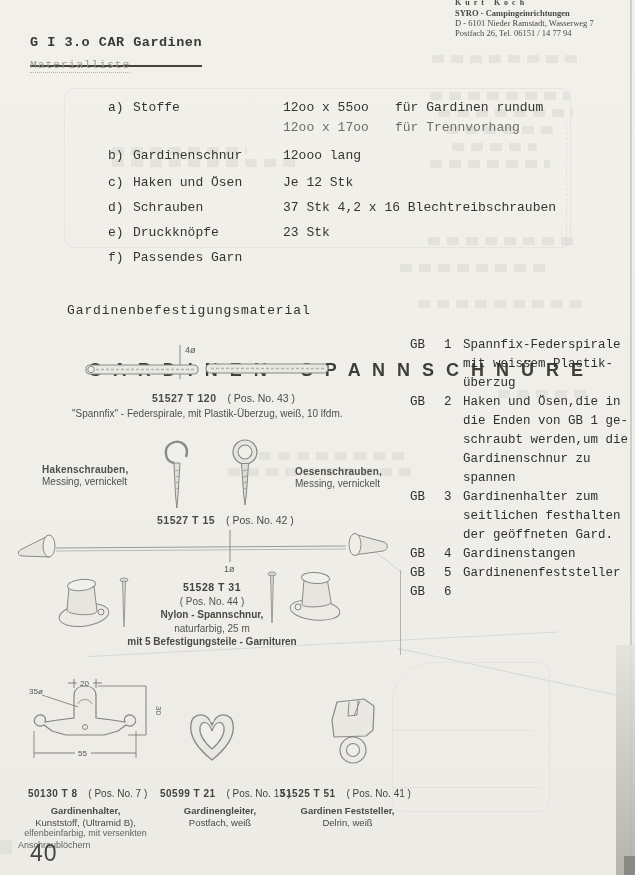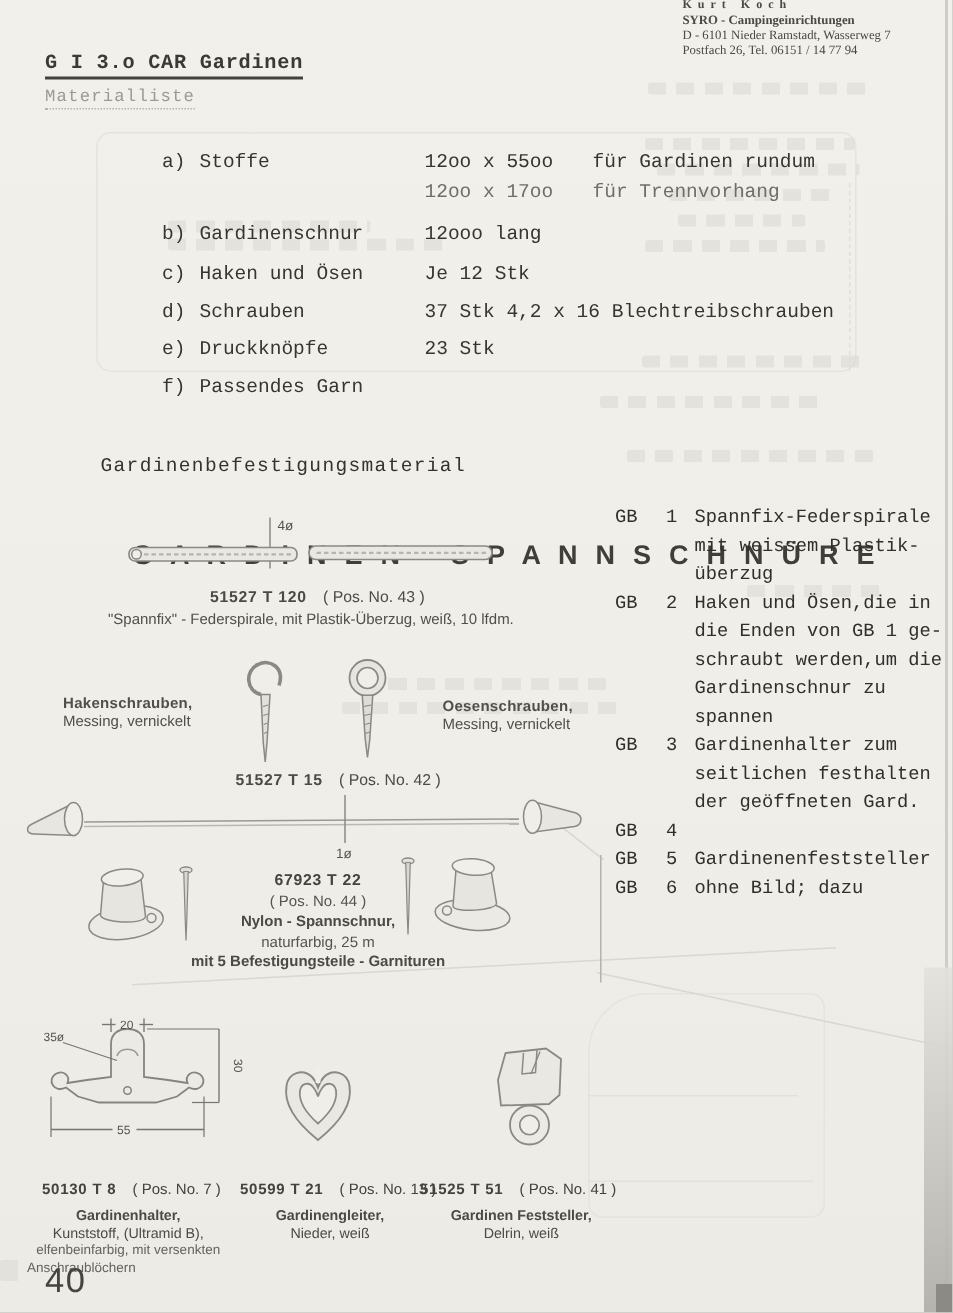--- a/index.html
+++ b/index.html
@@ -24,21 +24,21 @@
   .corner-dark{position:absolute;left:624px;top:856px;width:11px;height:19px;background:#8b8a85;}
   .fold{position:absolute;left:400px;top:570px;width:1px;height:85px;background:#b3b2ad;}
 
   
   .letterhead{left:455px;top:-2px;font-size:8.5px;line-height:10px;color:#4a4944;width:180px;}
   .lh-name{letter-spacing:4px;font-weight:bold;font-size:8px;}
   .lh-co{font-weight:bold;}
 
   
   .title{left:30px;top:35px;font-size:13.5px;font-weight:bold;color:#3a3934;
-         letter-spacing:.5px;border-bottom:2px solid #43423d;padding-bottom:1px;}
+         letter-spacing:.5px;border-bottom:2px solid #43423d;padding-bottom:15px;}
   .subtitle{left:30px;top:58px;font-size:11.5px;color:#9b9a93;letter-spacing:.8px;
             border-bottom:1px dotted #b5b4ae;padding-bottom:1px;}
 
   
   .mat-row{position:absolute;left:0;right:0;font-size:13px;color:#36352f;}
   .mat-row span{position:absolute;white-space:nowrap;}
   .m-key{left:108px;} .m-name{left:133px;text-align:center;} .m-val{left:283px;} .m-note{left:395px;}
   .faded{color:#6f6e68;}
 
   .sec-head{left:67px;top:303px;font-size:13px;letter-spacing:.9px;color:#34332d;}
@@ -151,21 +151,21 @@
 
   <svg style="left:80px;top:342px;" width="255" height="42">
     <line x1="100" y1="3" x2="100" y2="37" stroke="#8a8984" stroke-width="1"></line>
     <text x="105" y="11" font-size="9">4ø</text>
     <rect x="6" y="23" width="112" height="9" rx="4" fill="#e9e8e3" stroke="#8a8984" stroke-width="1.1"></rect>
     <line x1="11" y1="27.5" x2="114" y2="27.5" stroke="#b5b4af" stroke-width="1.5" stroke-dasharray="3,2"></line>
     <circle cx="11" cy="27.5" r="3.2" fill="#efeee9" stroke="#8a8984" stroke-width="1"></circle>
     <rect x="126" y="22" width="122" height="9" rx="4.5" fill="#e9e8e3" stroke="#8a8984" stroke-width="1.1"></rect>
     <line x1="131" y1="26.5" x2="244" y2="26.5" stroke="#b5b4af" stroke-width="1.5" stroke-dasharray="3,2"></line>
   </svg>
-  <div class="pcap" style="left:140px;top:392px;">
+  <div class="pcap" style="left:152px;top:392px;">
     <span class="pnum">51527 T 120</span>
     <span class="ppos">( Pos. No. 43 )</span>
   </div>
   <div class="plabel" style="left:72px;top:408px;">"Spannfix" - Federspirale, mit Plastik-Überzug, weiß, 10 lfdm.</div>
 
   <svg style="left:150px;top:437px;" width="125" height="78">
     <path d="M 36 20 C 40 8 30 2 22 6 C 13 10 14 24 24 26" fill="none" stroke="#8a8984" stroke-width="2.4"></path>
     <polygon points="24,26 30,26 28,58 26.8,71 25.5,58" fill="#e2e1dc" stroke="#8a8984" stroke-width="1"></polygon>
     <line x1="25.3" y1="34" x2="28.8" y2="33" stroke="#8a8984" stroke-width=".7"></line>
     <line x1="25.5" y1="40" x2="28.6" y2="39" stroke="#8a8984" stroke-width=".7"></line>
@@ -215,21 +215,21 @@
   <svg style="left:260px;top:566px;" width="88" height="60">
     <ellipse cx="12" cy="8" rx="4" ry="2" fill="#e2e1dc" stroke="#8a8984" stroke-width=".9"></ellipse>
     <polygon points="10.5,9 13.5,9 12.5,44 12,57 11.5,44" fill="#d8d7d2" stroke="#8a8984" stroke-width=".8"></polygon>
     <ellipse cx="55" cy="44" rx="25" ry="10" fill="#eceae5" stroke="#8a8984" stroke-width="1" transform="rotate(6 55 44)"></ellipse>
     <circle cx="38" cy="41" r="3" fill="none" stroke="#8a8984" stroke-width="1"></circle>
     <path d="M 44 14 L 42 38 C 42 43 72 41 71 36 L 67 12 Z" fill="#e6e5e0" stroke="#8a8984" stroke-width="1"></path>
     <ellipse cx="55.5" cy="12" rx="14" ry="5.5" fill="#f0efe9" stroke="#8a8984" stroke-width="1" transform="rotate(4 55.5 12)"></ellipse>
   </svg>
 
   <div class="abs" style="left:112px;top:581px;width:200px;text-align:center;line-height:13.5px;">
-    <div class="pnum sans" style="font-size:10.5px;color:#44433e;">67923 T 22</div>
+    <div class="pnum sans" style="font-size:10.5px;color:#44433e;">51528 T 31</div>
     <div class="sans" style="font-size:10px;color:#55544f;">( Pos. No. 44 )</div>
     <div class="sans" style="font-size:10px;font-weight:bold;color:#4b4a45;">Nylon - Spannschnur,</div>
     <div class="sans" style="font-size:10px;color:#55544f;">naturfarbig, 25 m</div>
     <div class="sans" style="font-size:10px;font-weight:bold;color:#4b4a45;white-space:nowrap;">mit 5 Befestigungsteile - Garnituren</div>
   </div>
 
   <div class="abs gb-wrap mono">
     <div class="gb-item">
       <span class="gb-code">GB</span>
       <span class="gb-num">1</span>
@@ -256,34 +256,34 @@
       <div class="gb-lines">
         <div>Gardinenhalter zum</div>
         <div>seitlichen festhalten</div>
         <div>der geöffneten Gard.</div>
       </div>
     </div>
     <div class="gb-item">
       <span class="gb-code">GB</span>
       <span class="gb-num">4</span>
       <div class="gb-lines">
+        <div>Gardinenstangen</div>
       </div>
     </div>
     <div class="gb-item">
       <span class="gb-code">GB</span>
       <span class="gb-num">5</span>
       <div class="gb-lines">
         <div>Gardinenenfeststeller</div>
       </div>
     </div>
     <div class="gb-item">
       <span class="gb-code">GB</span>
       <span class="gb-num">6</span>
       <div class="gb-lines">
-        <div>ohne Bild; dazu</div>
       </div>
     </div>
   </div>
 
   <svg style="left:28px;top:676px;" width="130" height="95">
     <path d="M 16 49 C 8 53 3 44 9 40 C 14 37 19 41 17 46 L 30 44 L 46 42 L 46 20 C 46 13 51 10 57 10 C 63 10 68 13 68 20 L 68 42 L 84 44 L 97 46 C 95 41 100 37 105 40 C 111 44 106 53 98 49 L 90 55 L 76 59 L 38 59 L 24 55 Z" fill="#eceae5" stroke="#85847f" stroke-width="1.2"></path>
     <path d="M 50 28 C 52 22 62 22 64 28" fill="none" stroke="#9a9994" stroke-width="1"></path>
     <circle cx="57" cy="51" r="2.5" fill="none" stroke="#85847f" stroke-width="1"></circle>
     <line x1="40" y1="7" x2="49" y2="7" stroke="#76756f" stroke-width=".9"></line>
     <line x1="65" y1="7" x2="74" y2="7" stroke="#76756f" stroke-width=".9"></line>
@@ -331,21 +331,21 @@
   </div>
 
   <div class="bblock" style="left:18px;top:805px;width:135px;">
     <div class="b1">Gardinenhalter,</div>
     <div>Kunststoff, (Ultramid B),</div>
     <div style="font-size:9px;color:#64635e;">elfenbeinfarbig, mit versenkten</div>
     <div style="font-size:9px;color:#64635e;text-align:left;">Anschraublöchern</div>
   </div>
   <div class="bblock" style="left:160px;top:805px;width:120px;">
     <div class="b1">Gardinengleiter,</div>
-    <div>Nieder, weiß</div>
+    <div>Postfach, weiß</div>
   </div>
   <div class="bblock" style="left:285px;top:805px;width:125px;">
     <div class="b1">Gardinen Feststeller,</div>
     <div>Delrin, weiß</div>
   </div>
 
   <div class="pageno sans">40</div>
 </div>
 
 </body></html>

